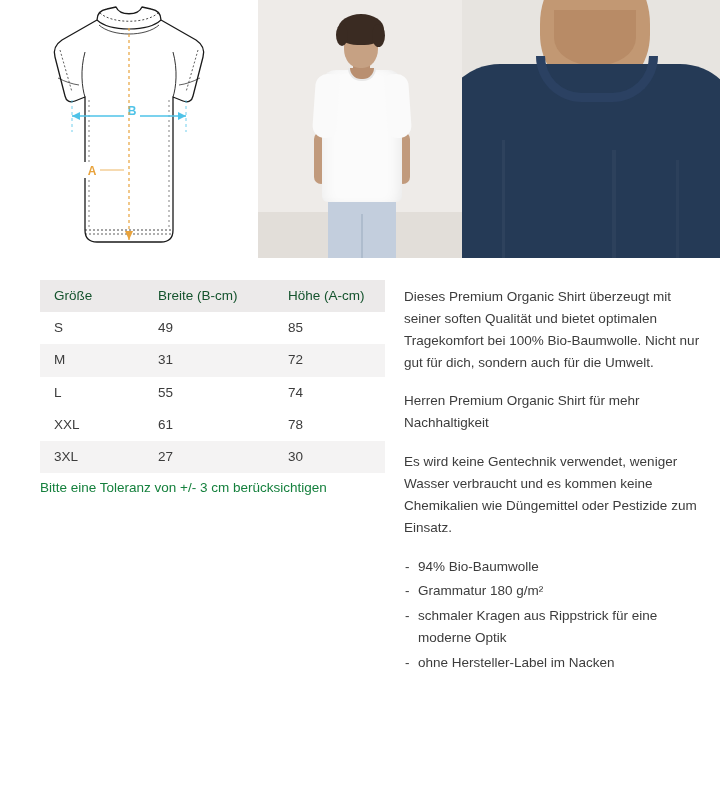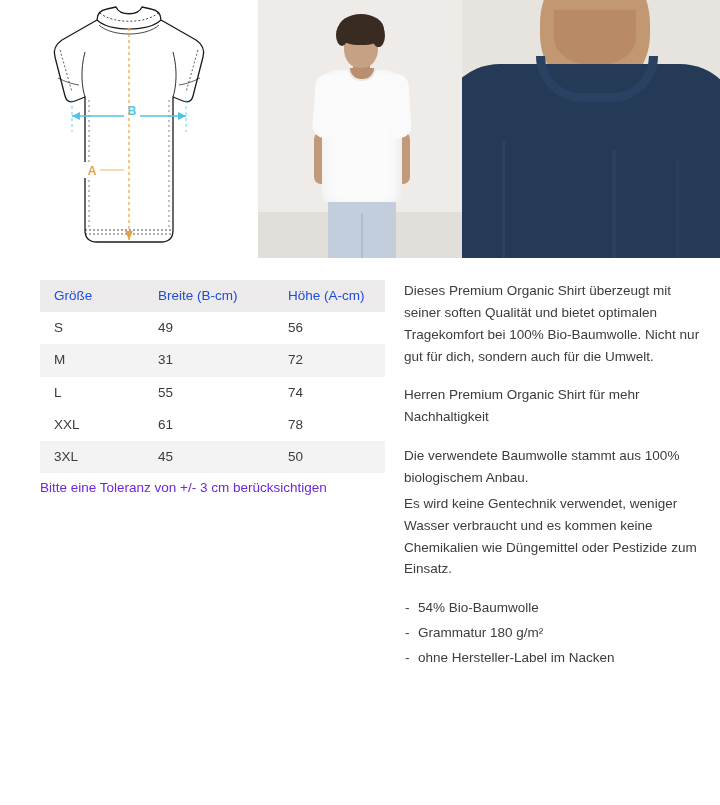--- a/index.html
+++ b/index.html
@@ -139,48 +139,48 @@
     border-collapse: collapse;
     font-size: 13.5px;
   }
   .size-table th, .size-table td {
     text-align: left;
     padding: 8px 0 8px 14px;
     font-weight: normal;
     color: #3c3c3c;
     line-height: 1.2;
   }
-  .size-table th { color: #1d4ed8; font-size: 13.5px; }
+  .size-table th { color: #14532d; font-size: 13.5px; }
   .size-table col.c1 { width: 104px; }
   .size-table col.c2 { width: 130px; }
   .size-table col.c3 { width: 111px; }
   .row-head { background: #eceaea; }
   .row-alt  { background: #f4f3f3; }
   .row-plain{ background: #ffffff; }
 
   .tolerance {
     position: absolute;
     left: 40px;
     top: 480px;
     width: 350px;
     font-size: 13.5px;
-    color: #6d28d9;
+    color: #15803d;
   }
 
   
   .desc {
     position: absolute;
     left: 404px;
     top: 276px;
     width: 300px;
     font-size: 13.5px;
     line-height: 1.62;
     color: #3c3c3c;
   }
-  .desc p { margin: 4px 0 17px 0; }
+  .desc p { margin: 10px 0 17px 0; }
   .desc .bullets { margin: 0; padding: 0; list-style: none; }
   .desc .bullets li {
     margin: 0 0 3px 0;
     padding-left: 14px;
     position: relative;
   }
   .desc .bullets li::before {
     content: "-";
     position: absolute;
     left: 1px;
@@ -278,53 +278,53 @@
       <tr class="row-head">
         <th>Größe</th>
         <th>Breite (B-cm)</th>
         <th>Höhe (A-cm)</th>
       </tr>
     </thead>
     <tbody>
       <tr class="row-plain">
         <td>S</td>
         <td>49</td>
-        <td>56</td>
+        <td>85</td>
       </tr>
       <tr class="row-alt">
         <td>M</td>
         <td>31</td>
         <td>72</td>
       </tr>
       <tr class="row-plain">
         <td>L</td>
         <td>55</td>
         <td>74</td>
       </tr>
       <tr class="row-plain">
         <td>XXL</td>
         <td>61</td>
         <td>78</td>
       </tr>
       <tr class="row-alt">
         <td>3XL</td>
-        <td>45</td>
-        <td>50</td>
+        <td>27</td>
+        <td>30</td>
       </tr>
     </tbody>
   </table>
 
   <div class="tolerance">Bitte eine Toleranz von +/- 3 cm berücksichtigen</div>
 
   <div class="desc">
     <p>Dieses Premium Organic Shirt überzeugt mit seiner soften Qualität und bietet optimalen Tragekomfort bei 100% Bio-Baumwolle. Nicht nur gut für dich, sondern auch für die Umwelt.</p>
     <p>Herren Premium Organic Shirt für mehr Nachhaltigkeit</p>
-    <p style="margin-bottom:0;">Die verwendete Baumwolle stammt aus 100% biologischem Anbau.</p>
     <p>Es wird keine Gentechnik verwendet, weniger Wasser verbraucht und es kommen keine Chemikalien wie Düngemittel oder Pestizide zum Einsatz.</p>
     <ul class="bullets">
-      <li>54% Bio-Baumwolle</li>
+      <li>94% Bio-Baumwolle</li>
       <li>Grammatur 180 g/m²</li>
+      <li>schmaler Kragen aus Rippstrick für eine moderne Optik</li>
       <li>ohne Hersteller-Label im Nacken</li>
 
     </ul>
   </div>
 
 </div>
 
 </body></html>

